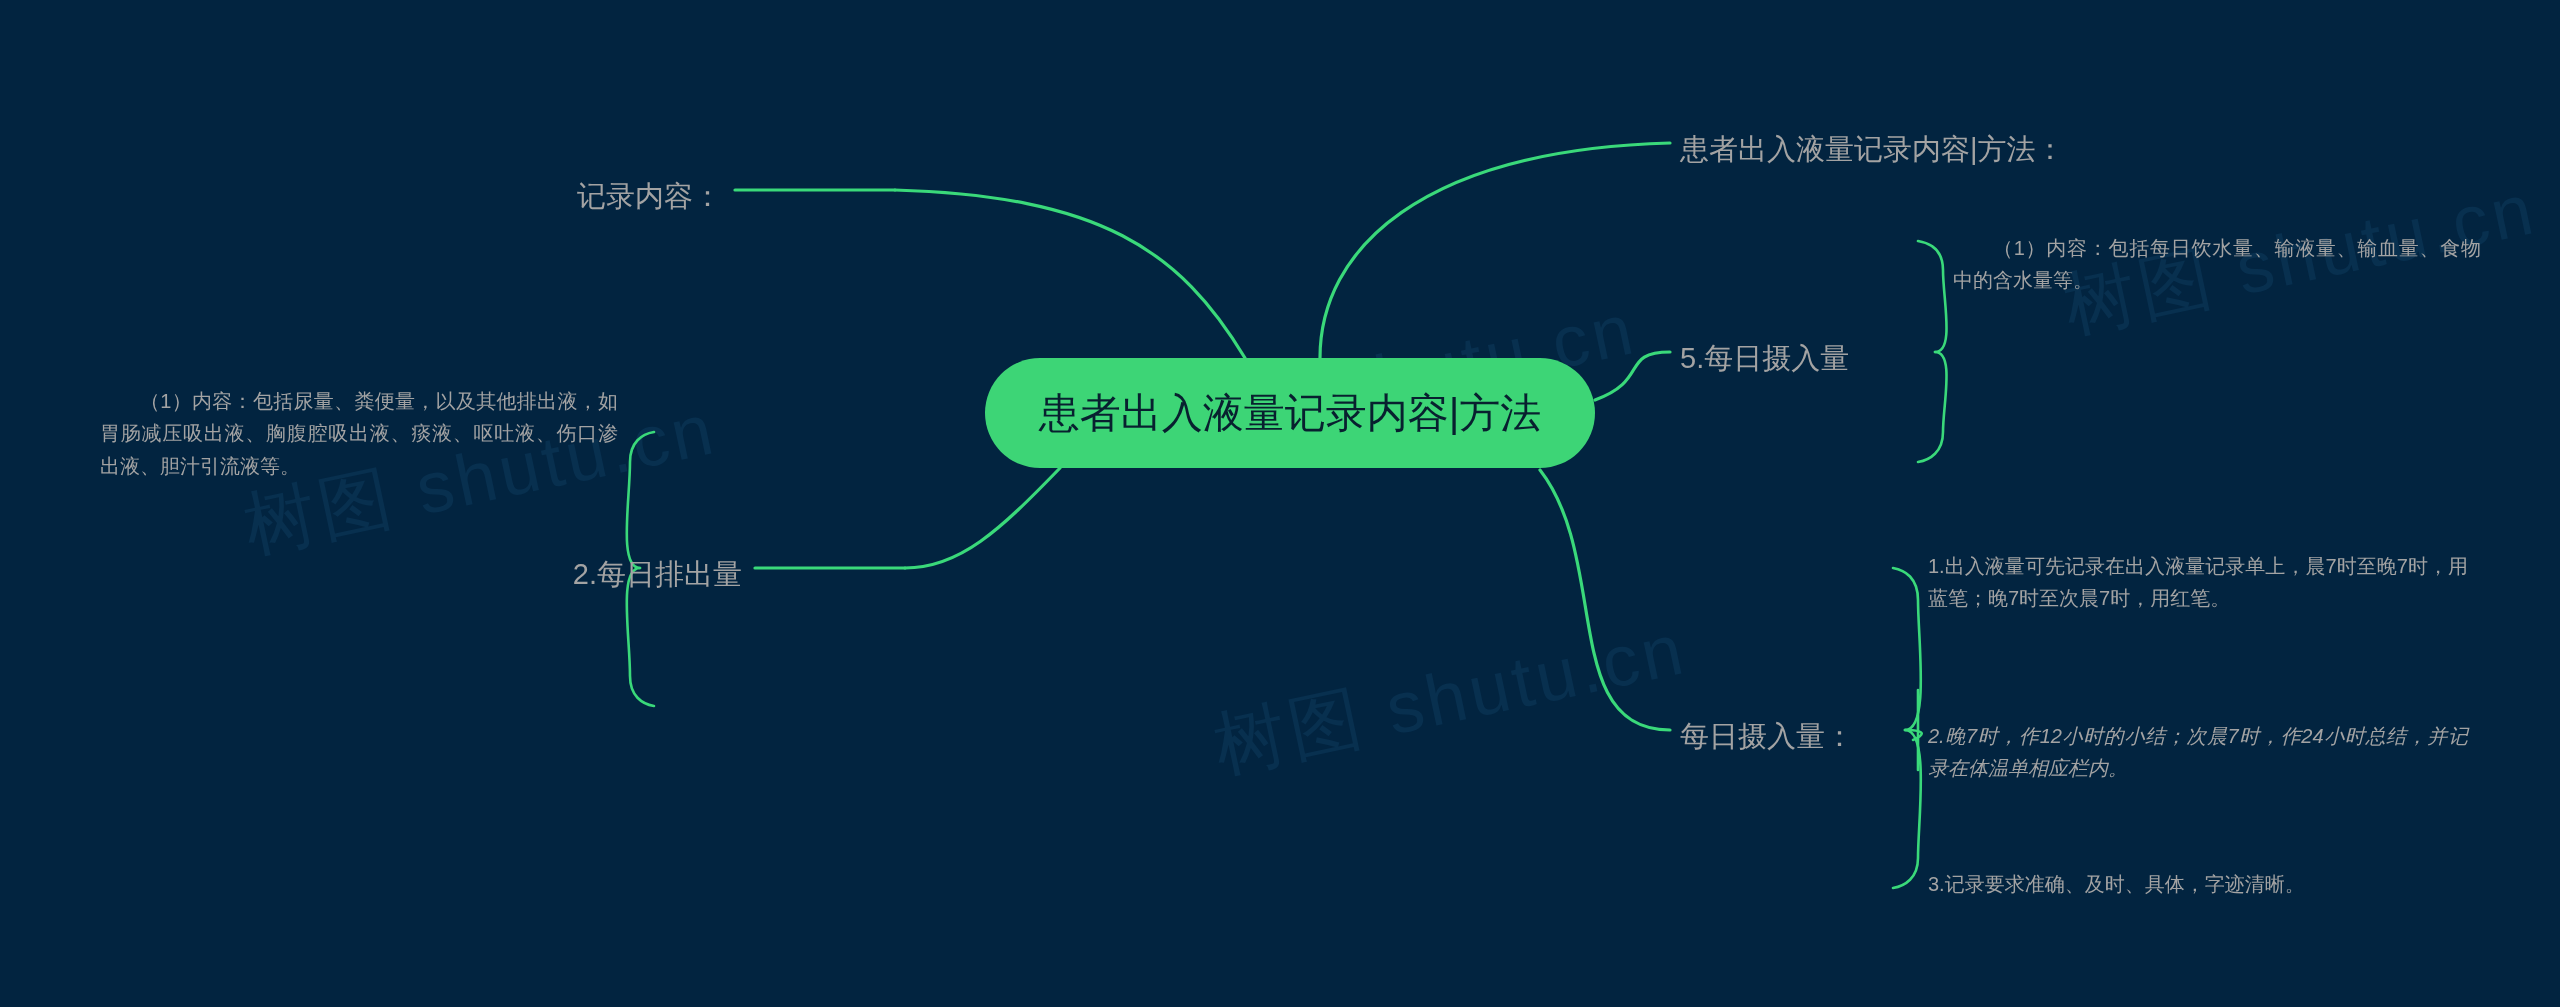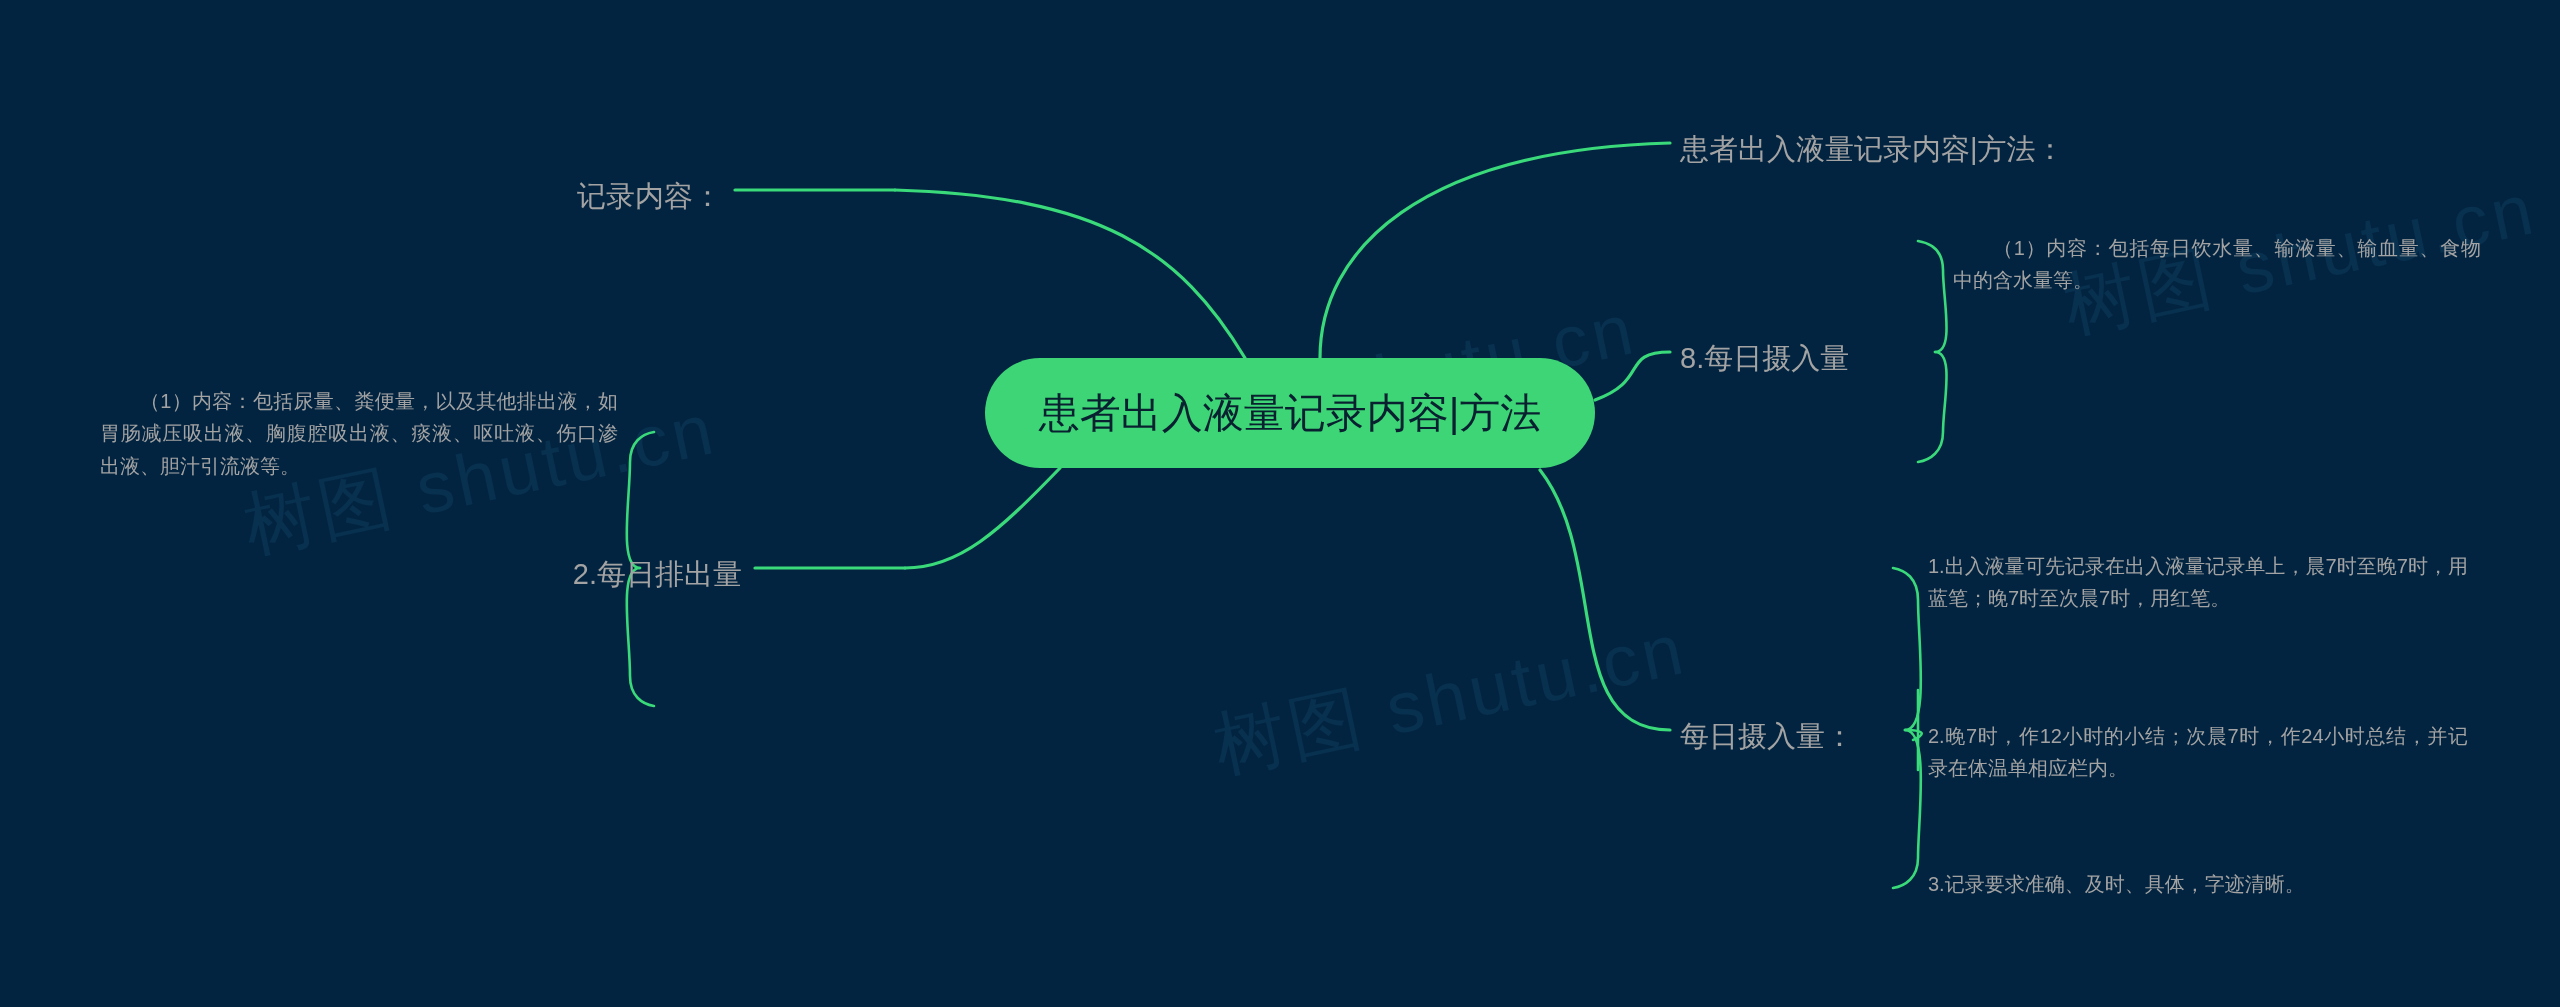--- a/index.html
+++ b/index.html
@@ -120,30 +120,30 @@
     <path class="wire" d="M905,568 L755,568"></path>
 
     <path class="wire-thin" d="M640,568 C618,568 630,500 630,462 C630,442 642,434 654,432"></path>
     <path class="wire-thin" d="M640,568 C618,568 630,636 630,676 C630,696 642,704 654,706"></path>
   </svg>
 
   <div class="root">患者出入液量记录内容|方法</div>
 
   <div class="node r-label" style="left:1680px; top:128px;">患者出入液量记录内容|方法：</div>
 
-  <div class="node r-label" style="left:1680px; top:337px;">8.每日摄入量</div>
+  <div class="node r-label" style="left:1680px; top:337px;">5.每日摄入量</div>
 
   <div class="node r-label" style="left:1680px; top:715px;">每日摄入量：</div>
 
   <div class="leaf indent" style="left:1953px; top:232px; width:528px;">（1）内容：包括每日饮水量、输液量、输血量、食物中的含水量等。</div>
 
 
   <div class="leaf" style="left:1928px; top:550px; width:540px;">1.出入液量可先记录在出入液量记录单上，晨7时至晚7时，用蓝笔；晚7时至次晨7时，用红笔。</div>
 
-  <div class="leaf" style="left:1928px; top:720px; width:540px;">2.晚7时，作12小时的小结；次晨7时，作24小时总结，并记录在体温单相应栏内。</div>
+  <div class="leaf" style="left:1928px; top:720px; width:540px;font-style:italic;">2.晚7时，作12小时的小结；次晨7时，作24小时总结，并记录在体温单相应栏内。</div>
 
   <div class="leaf" style="left:1928px; top:868px; width:540px;">3.记录要求准确、及时、具体，字迹清晰。</div>
 
   <div class="node r-label" style="left:722px; top:175px; transform:translateX(-100%);">记录内容：</div>
 
   <div class="node r-label" style="left:742px; top:553px; transform:translateX(-100%);">2.每日排出量</div>
 
   <div class="leaf indent" style="left:100px; top:385px; width:518px;">（1）内容：包括尿量、粪便量，以及其他排出液，如胃肠减压吸出液、胸腹腔吸出液、痰液、呕吐液、伤口渗出液、胆汁引流液等。</div>
 
 

